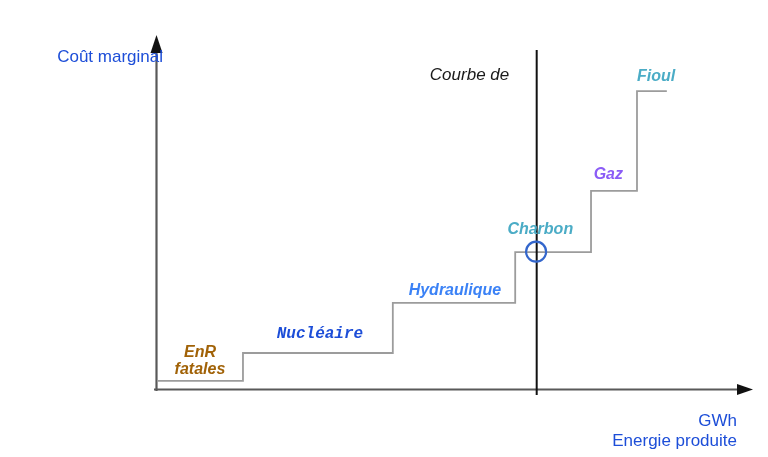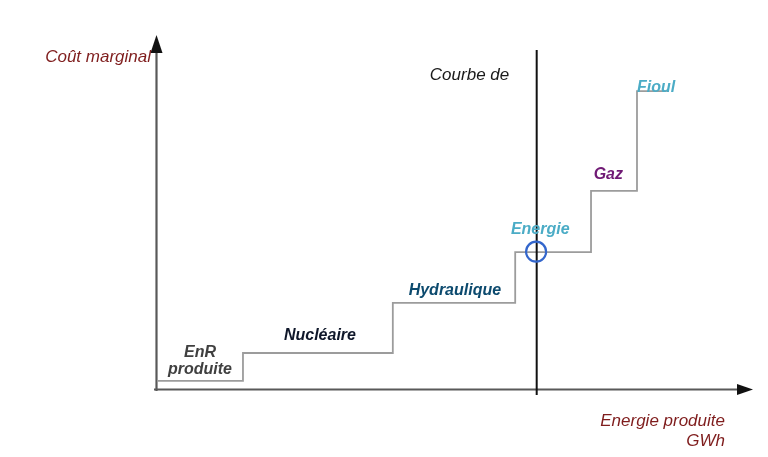--- a/index.html
+++ b/index.html
@@ -38,24 +38,24 @@
     transform: translate(0, -50%);
     font-style: italic;
     font-size: 17px;
     line-height: 20px;
     text-align: left;
     white-space: nowrap;
     color: #1a1a1a;
   }
   .axis-title {
     position: absolute;
-    font-style: italic;
     font-size: 17px;
     line-height: 19px;
-    color: #7f1d1d;
+    color: #1d4ed8;
+    margin-left: 12px;
   }
   .axis-title.y {
     left: 0; top: 47px;
     width: 151px;
     text-align: right;
   }
   .axis-title.x {
     left: 0; top: 411px;
     width: 725px;
     text-align: right;
@@ -71,46 +71,46 @@
       <line x1="156.5" y1="391" x2="156.5" y2="50" stroke="#595959" stroke-width="2.2"></line>
       <polygon points="156.5,35 150.5,53 162.5,53" fill="#111111"></polygon>
       <line x1="154" y1="389.5" x2="739" y2="389.5" stroke="#595959" stroke-width="2.2"></line>
       <polygon points="753,389.5 737,384 737,395" fill="#111111"></polygon>
       <path d="M 157 380.881 L 242.96800000000002 380.881 L 242.96800000000002 352.994 L 392.815 352.994 L 392.815 302.868 L 515.2 302.868 L 515.2 252.036 L 591.019 252.036 L 591.019 190.96699999999998 L 636.988 190.96699999999998 L 636.988 91.06799999999998 L 666.8380000000001 91.06799999999998" fill="none" stroke="#9c9c9c" stroke-width="1.8" stroke-linejoin="miter"></path>
       <line x1="536.692" y1="50.120000000000005" x2="536.692" y2="395.001" stroke="#111111" stroke-width="2"></line>
       <circle cx="536.095" cy="251.683" r="10" fill="none" stroke="#3366cc" stroke-width="2.2"></circle>
     </svg>
 
   <div id="labels">
-      <div class="step-label" style="left: 199.984px; top: 360.054px; color: #404040;">
+      <div class="step-label" style="left: 199.984px; top: 360.054px; color: #a16207;">
         <div>EnR</div>
-        <div>produite</div>
+        <div>fatales</div>
       </div>
-      <div class="step-label" style="left: 319.981px; top: 333.932px; color: #0f172a;">
+      <div class="step-label" style="left: 319.981px; top: 333.932px; color: #1d4ed8; font-family: Liberation Mono, monospace;">
         <div>Nucléaire</div>
       </div>
-      <div class="step-label" style="left: 454.903px; top: 289.101px; color: #0c4a6e;">
+      <div class="step-label" style="left: 454.903px; top: 289.101px; color: #3b82f6;">
         <div>Hydraulique</div>
       </div>
       <div class="step-label" style="left: 540.274px; top: 228.385px; color: rgb(75, 172, 198);">
-        <div>Energie</div>
+        <div>Charbon</div>
       </div>
-      <div class="step-label" style="left: 608.332px; top: 172.964px; color: #701a75;">
+      <div class="step-label" style="left: 608.332px; top: 172.964px; color: #8b5cf6;">
         <div>Gaz</div>
       </div>
-      <div class="step-label" style="left: 656.092px; top: 86px; color: rgb(75, 172, 198);">
+      <div class="step-label" style="left: 656.092px; top: 75px; color: rgb(75, 172, 198);">
         <div>Fioul</div>
       </div>
       <div class="demand-label" style="left: 429.829px; top: 74.83px;">
         <div>Courbe de</div>
       </div>
     </div>
 
   <div class="axis-title y">
     <div>Coût marginal</div>
   </div>
 
   <div class="axis-title x">
+    <div>GWh</div>
     <div>Energie produite</div>
-    <div>GWh</div>
   </div>
 
 </div>
 
 </body></html>

